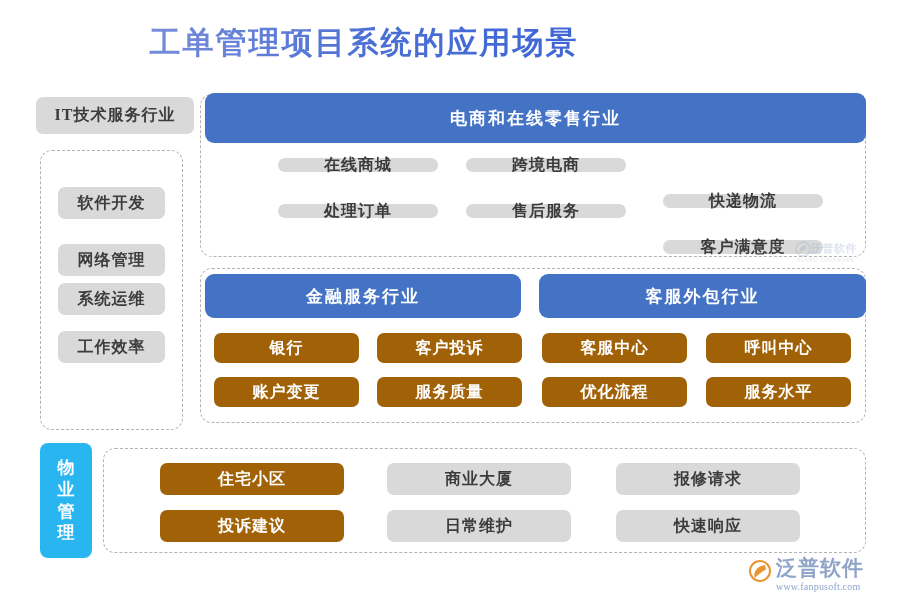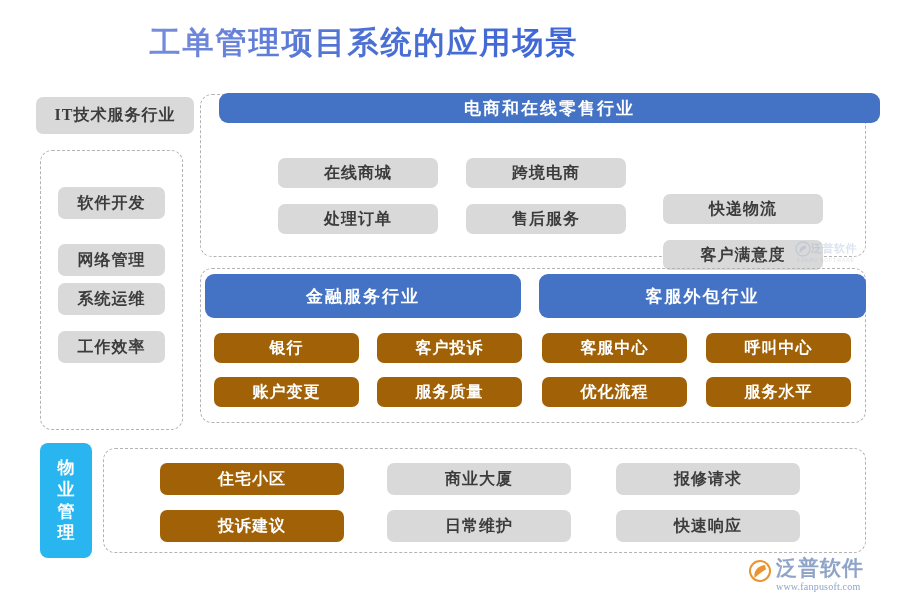--- a/index.html
+++ b/index.html
@@ -100,29 +100,29 @@
 
   
   #top-dashed-box {
     left: 200px;
     top: 94px;
     width: 666px;
     height: 163px;
   }
   #top-banner {
     position: absolute;
-    left: 219px;
+    left: 205px;
     top: 93px;
     width: 661px;
-    height: 30px;
+    height: 50px;
   }
   .top-chip {
     position: absolute;
     width: 160px;
-    height: 30px;
+    height: 14px;
   }
   .top-row-0 { top: 158px; }
   .top-row-1 { top: 204px; }
   .top-col-0 { left: 278px; }
   .top-col-1 { left: 466px; }
   .top-col-2 { left: 663px; margin-top: 36px; }
 
   
   #mid-dashed-box {
     left: 200px;

